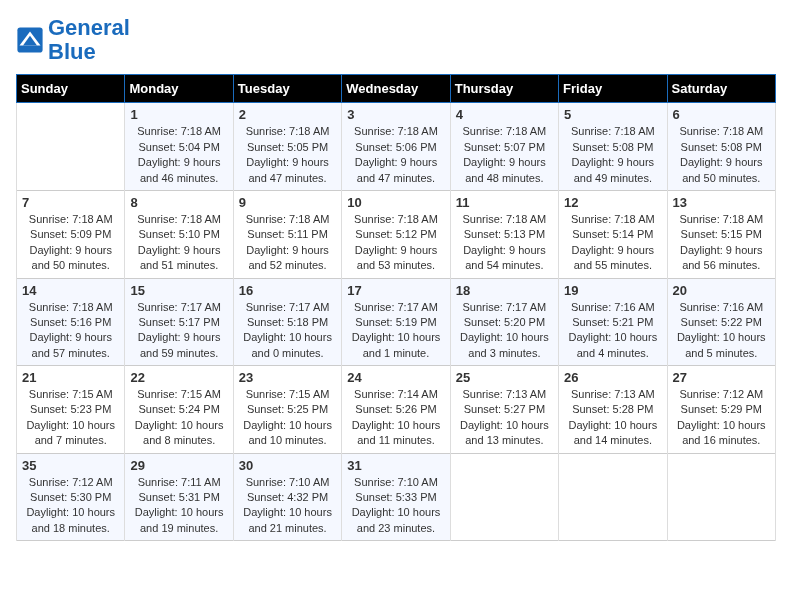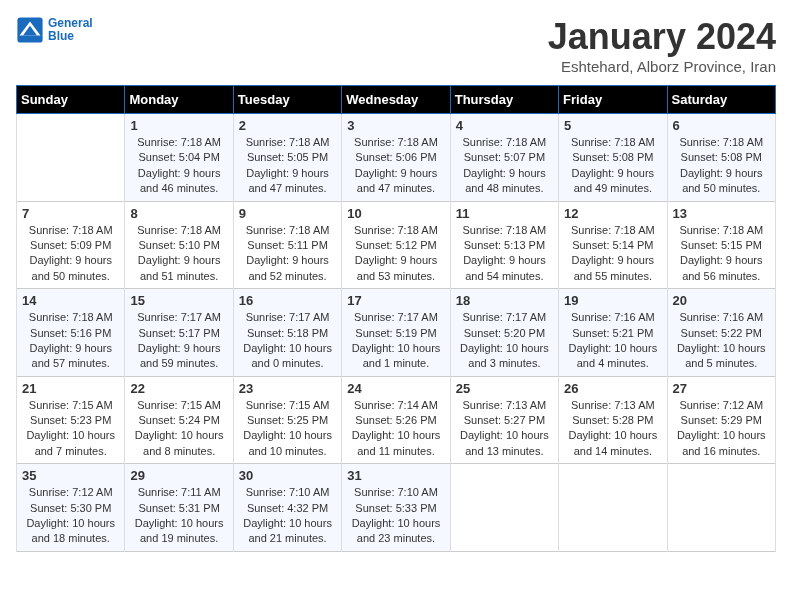--- a/index.html
+++ b/index.html
@@ -14,21 +14,21 @@
       display: flex;
       justify-content: space-between;
       align-items: flex-start;
       margin-bottom: 10px;
     }
     .logo {
       display: flex;
       align-items: center;
     }
     .logo-text {
-      font-size: 12px;
+      font-size: 22px;
       font-weight: bold;
       color: #333;
       line-height: 1.1;
     }
     .logo-text span {
       color: #1a6bbd;
     }
     .logo-icon {
       width: 28px;
       height: 28px;
@@ -100,24 +100,20 @@
   <div class="logo">
     <svg class="logo-icon" viewBox="0 0 40 40" xmlns="http://www.w3.org/2000/svg">
       <rect x="2" y="2" width="36" height="36" rx="4" fill="#1a6bbd"></rect>
       <polygon points="20,8 35,28 5,28" fill="white"></polygon>
       <polygon points="20,14 30,28 10,28" fill="#1a6bbd"></polygon>
     </svg>
     <div class="logo-text">
       <div><span>General</span></div>
       <div><span style="color:#1a6bbd">Blue</span></div>
     </div>
-  </div>
-  <div class="title-section">
-    <div class="month-title">January 2024</div>
-    <div class="location">Eshtehard, Alborz Province, Iran</div>
   </div>
 </div>
 
 <table>
   <thead>
     <tr>
       <th>Sunday</th>
       <th>Monday</th>
       <th>Tuesday</th>
       <th>Wednesday</th>

